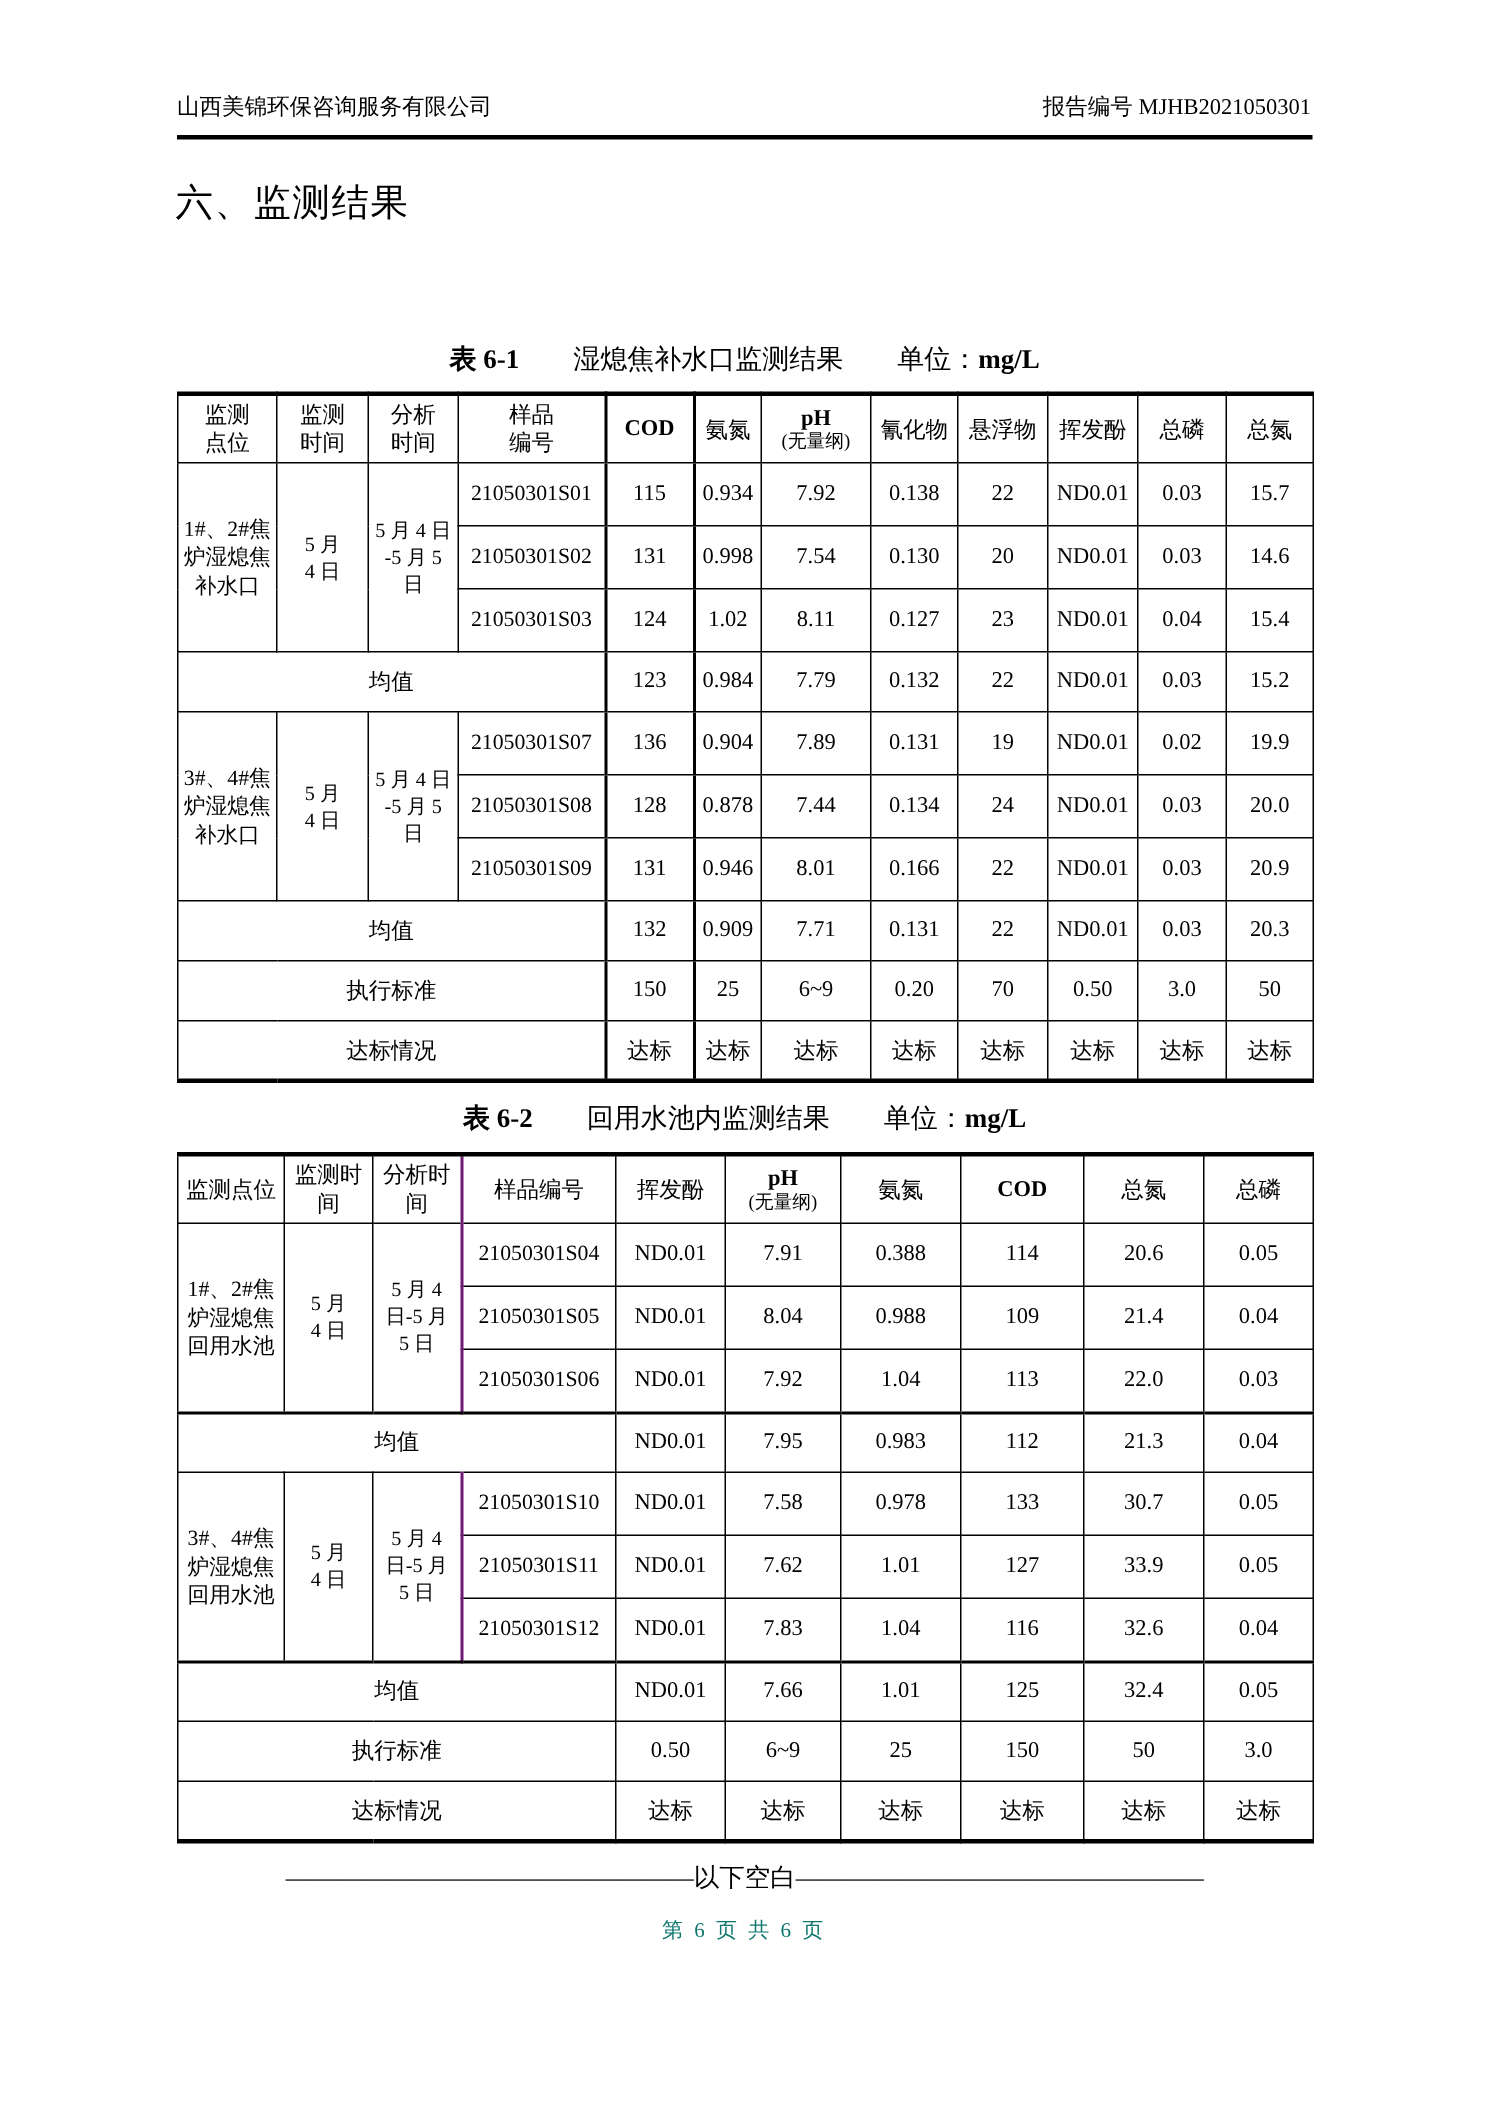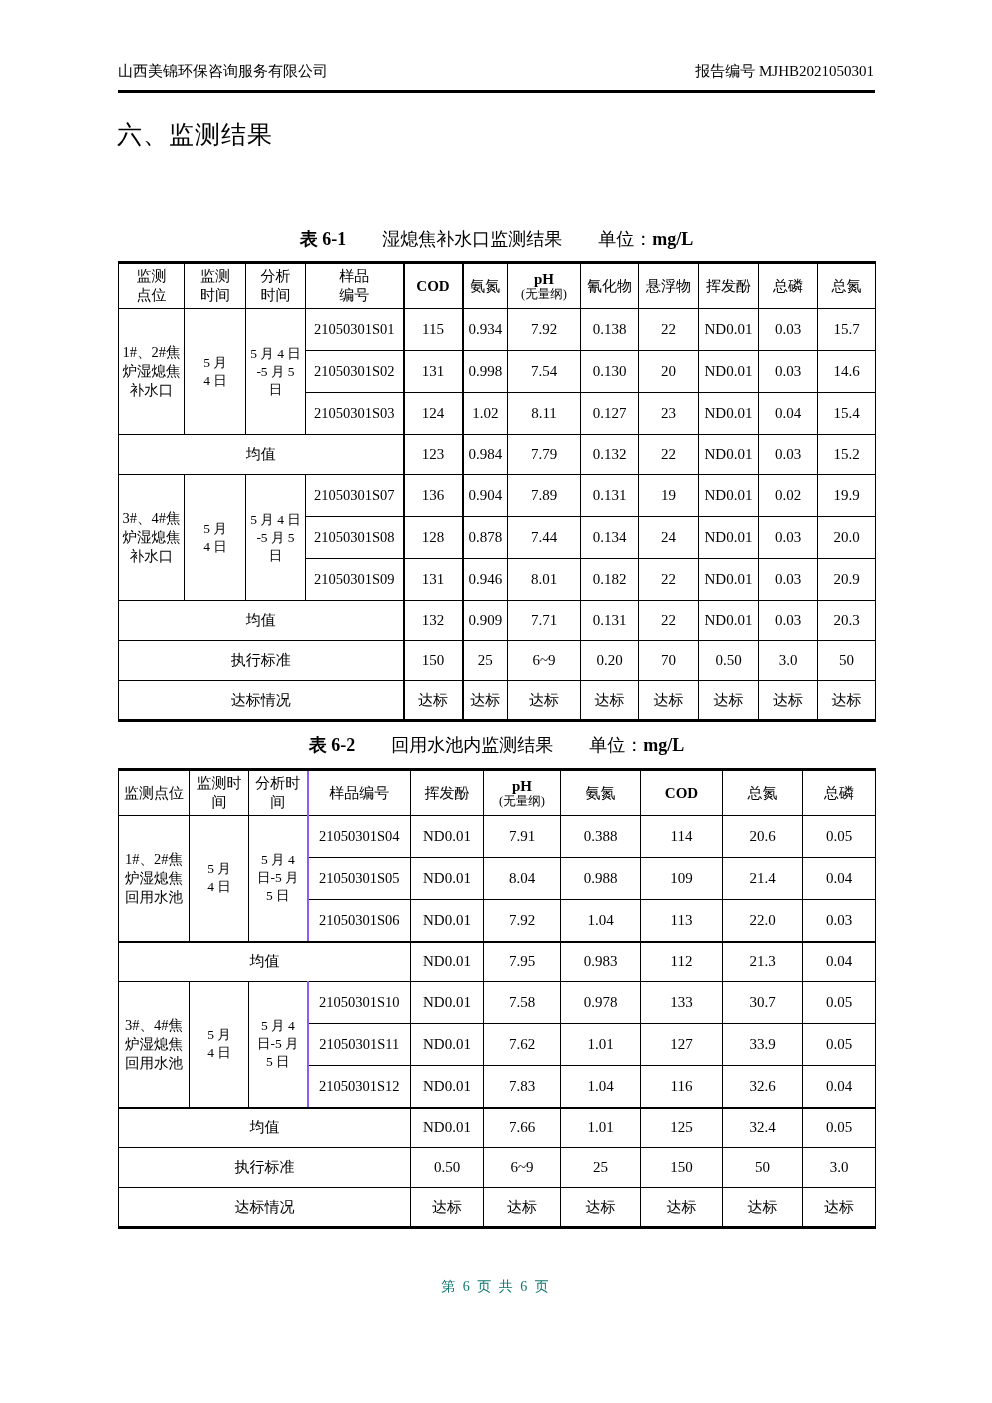--- a/index.html
+++ b/index.html
@@ -29,21 +29,21 @@
   
   .tbl { border-collapse:collapse; table-layout:fixed; font-size:15px;
          border-top:3px solid #000; border-bottom:3px solid #000; }
   .tbl td { border:1px solid #000; text-align:center; vertical-align:middle;
             padding:0 1px; overflow:hidden; }
   .t1-pos { left:118px; top:261px; }
   .t2-pos { left:118px; top:768px;padding-left:32px; }
 
   
   .t1 td:nth-last-child(8), .t1 td:nth-last-child(9) { border-right:2px solid #000; }
-  .t2 td:nth-last-child(8) { border-right:2px solid #8b5cf6; }
+  .t2 td:nth-last-child(8) { border-right:2px solid #701a75; }
   .t2 tr.tb td, .t2 td.tbc { border-bottom:2px solid #000; }
 
   .hrow { height:46px; }
   .drow { height:42px; }
   .mrow { height:40px; }
 
   .pre  { white-space:pre-line; }
   .bold { font-weight:bold; }
   .phn  { font-size:12.5px; line-height:1.05; }
   .ph   { font-weight:bold; line-height:1.1; }
@@ -185,21 +185,21 @@
           <td>24</td>
           <td>ND0.01</td>
           <td>0.03</td>
           <td>20.0</td>
         </tr>
     <tr class="drow">
       <td class="sid">21050301S09</td>
     <td>131</td>
           <td>0.946</td>
           <td>8.01</td>
-          <td>0.182</td>
+          <td>0.166</td>
           <td>22</td>
           <td>ND0.01</td>
           <td>0.03</td>
           <td>20.9</td>
         </tr>
     <tr class="mrow">
       <td colspan="4">均值</td>
     <td>132</td>
           <td>0.909</td>
           <td>7.71</td>
@@ -369,15 +369,16 @@
     <td>达标</td>
           <td>达标</td>
           <td>达标</td>
           <td>达标</td>
           <td>达标</td>
           <td>达标</td>
         </tr>
   </tbody>
     </table>
 
+  <div class="abs blank-note">————————————————以下空白————————————————</div>
   <div class="abs page-footer">第 6 页 共 6 页</div>
 
 </div>
 
 </body></html>

